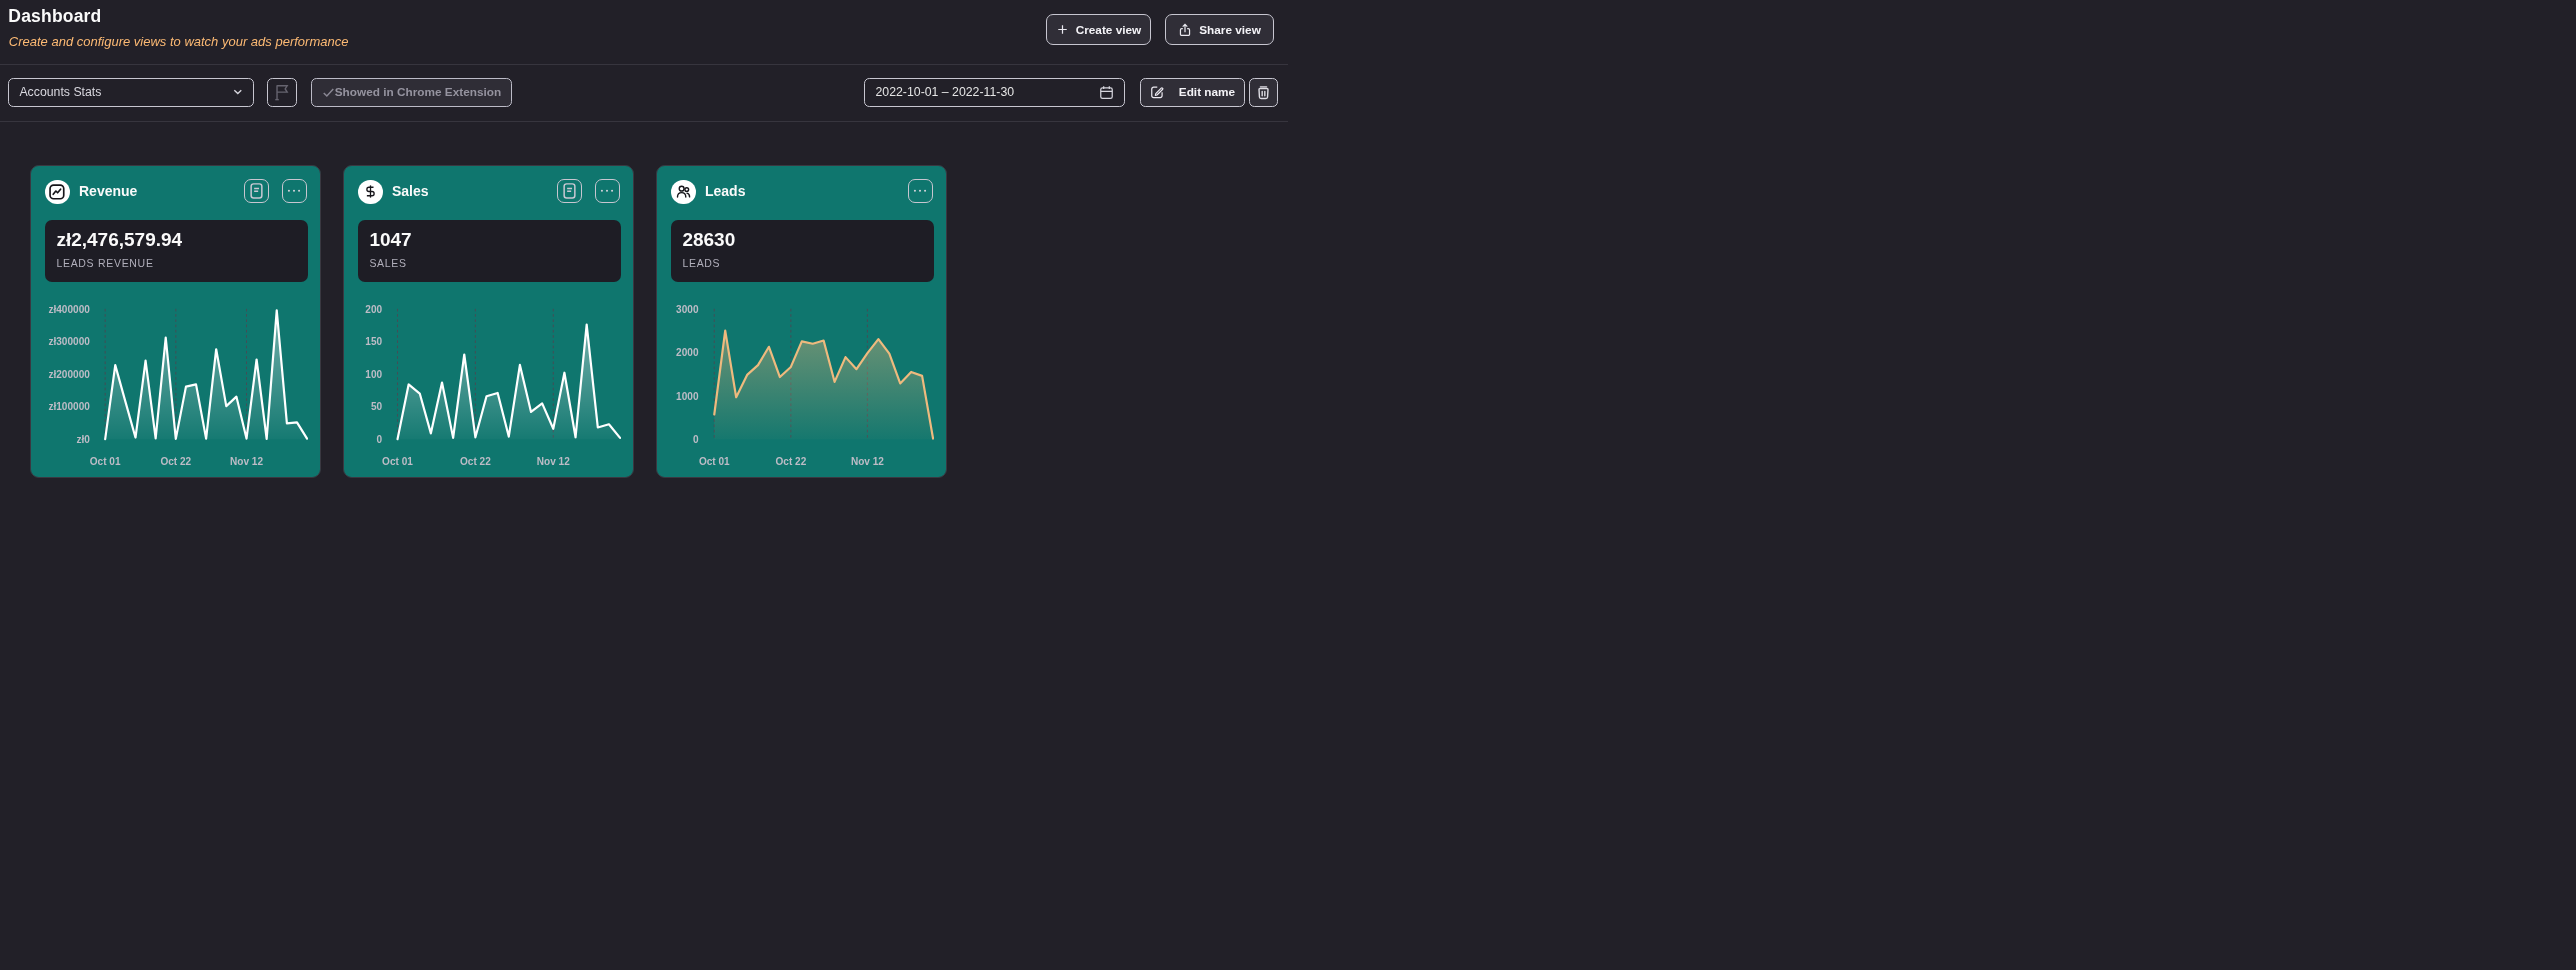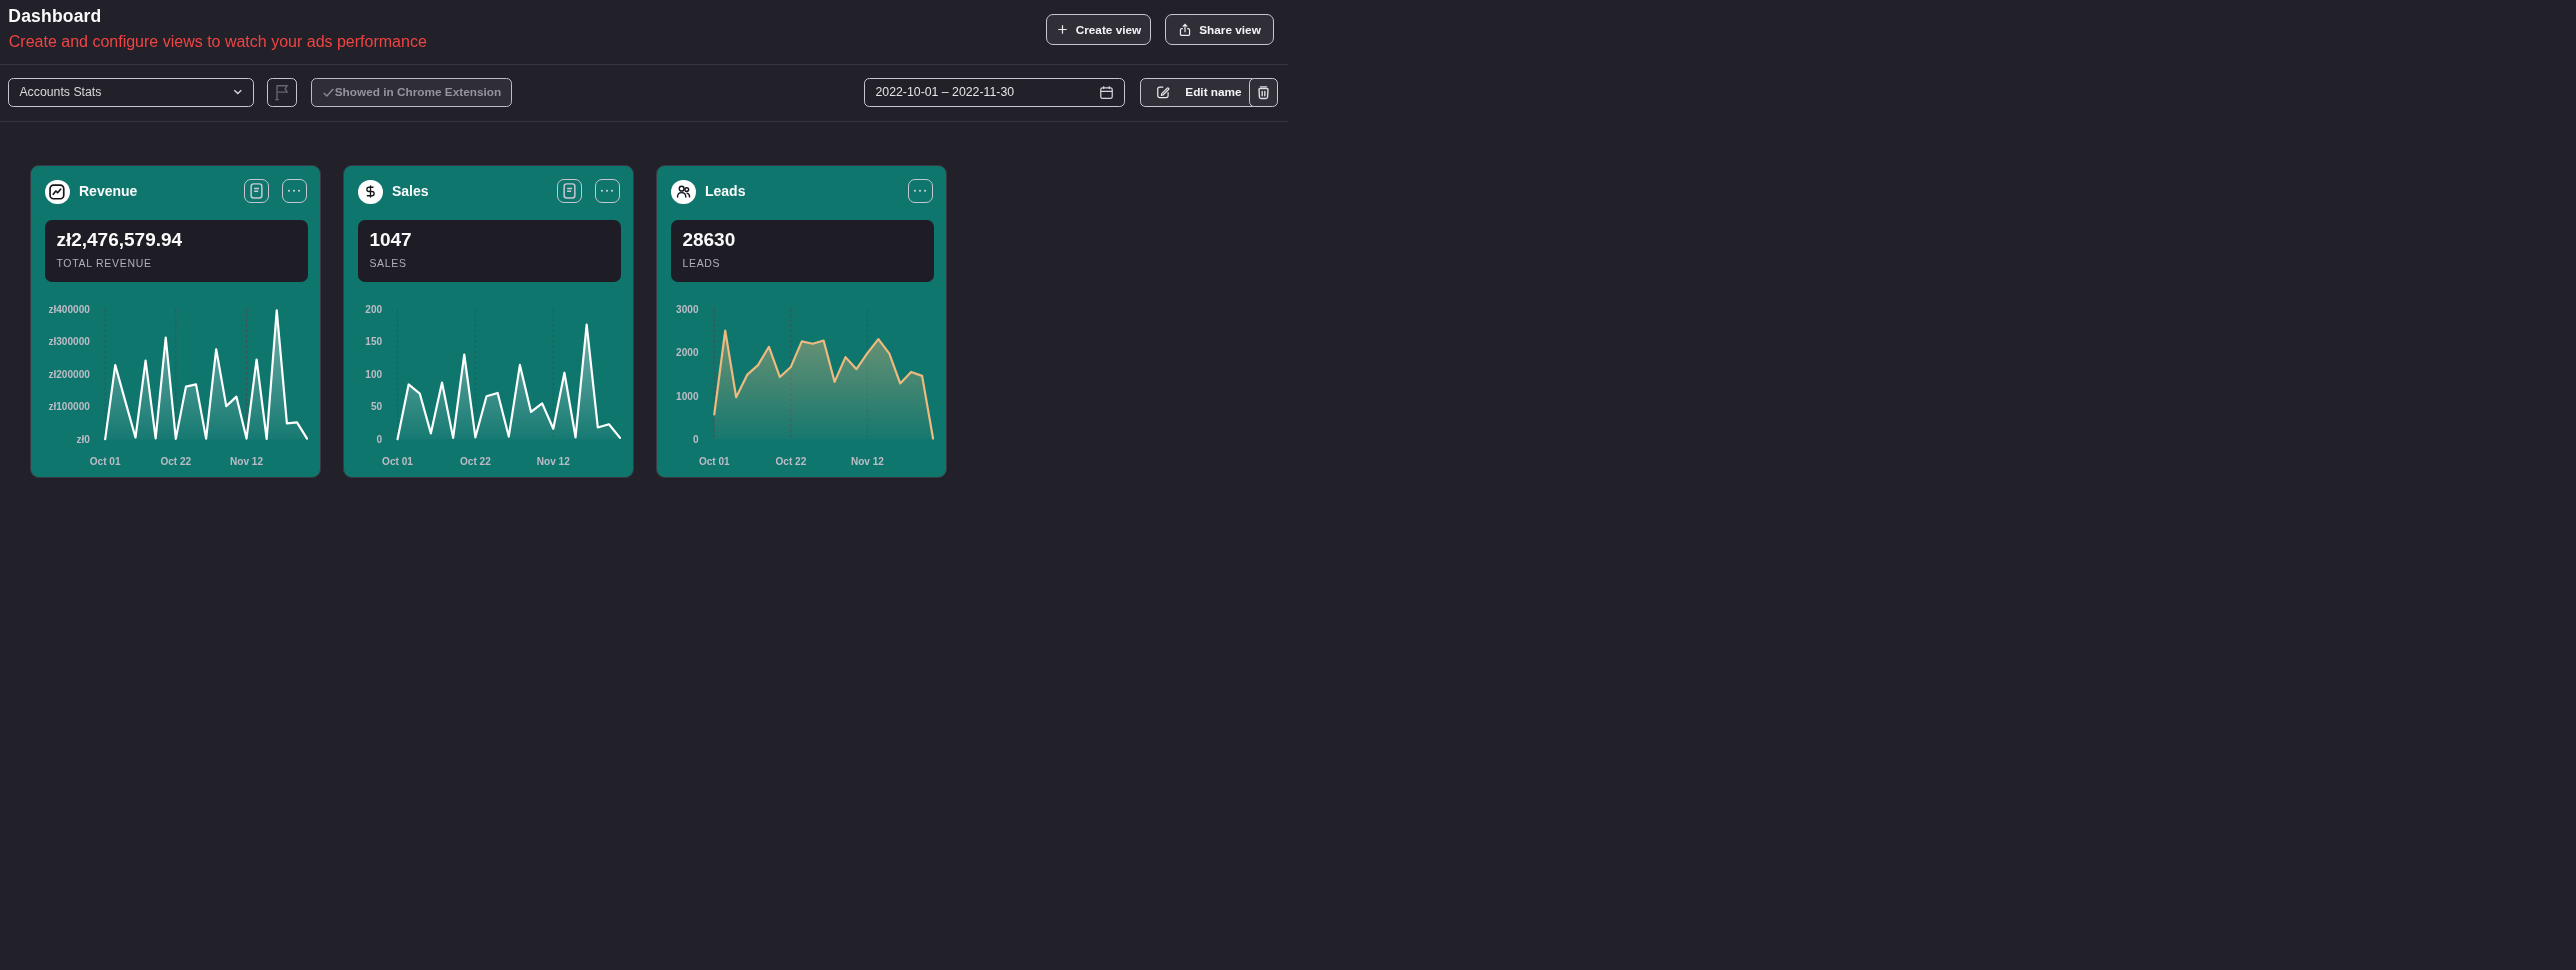--- a/index.html
+++ b/index.html
@@ -1,18 +1,18 @@
 <!DOCTYPE html>
 <html style="font-size:14px"><head><meta charset="utf-8"><title>Dashboard</title>
 <style>
 * { margin:0; padding:0; box-sizing:border-box; }
 html,body { width:1288px; height:485px; background:#222028; font-family:"Liberation Sans",sans-serif; overflow:hidden; }
 body { position:relative; }
 h1 { position:absolute; left:8.3px; top:8.3px; font-size:17.5px; line-height:17.5px; font-weight:700; color:#fafafa; letter-spacing:0.2px; }
-.sub { position:absolute; left:8.8px; top:33px; font-size:16px; line-height:17.5px; color:#ef4444; }
+.sub { position:absolute; left:8.8px; top:33px; font-size:13px; line-height:17.5px; color:#fdba74;font-style:italic; }
 .hbtn { position:absolute; top:14px; height:31px; border:0.9px solid #c7c6d0; border-radius:7px; background:#302e37; display:flex; align-items:center; justify-content:center; gap:7px; color:#f4f3f7; font-size:11.8px; font-weight:700; }
 .divider { position:absolute; left:0; right:0; height:0.9px; background:#37353e; }
 .tb { position:absolute; top:78px; height:28.5px; border:0.9px solid #c7c6d0; border-radius:5.3px; display:flex; align-items:center; }
 .tb.muted { border-color:#bcbbc7; background:#2f2d36; }
 .tb.fill { background:#302e37; }
 .card { position:absolute; top:165px; width:291px; height:313px; background:#0f766e; border:0.9px solid #3a3841; border-radius:8.8px; }
 .circ { position:absolute; left:14px; top:13.6px; width:24.5px; height:24.5px; border-radius:50%; background:#fff; display:flex; align-items:center; justify-content:center; }
 .ctitle { position:absolute; left:48px; top:12.7px; font-size:14px; line-height:24.5px; font-weight:700; color:#fafafa; }
 .sq { position:absolute; top:12.7px; width:24.5px; height:24.5px; border:0.9px solid #c7c6d0; border-radius:7px; display:flex; align-items:center; justify-content:center; }
 .stat { position:absolute; left:14px; top:54px; width:263px; height:62px; background:#1e1d25; border-radius:7px; }
@@ -59,21 +59,21 @@
     </svg>
     <span style="font-size:11.8px;font-weight:600;color:#95939f;">Showed in Chrome Extension</span>
   </div>
 <div class="tb" style="left:864px; width:261px; padding:0 10.5px; justify-content:space-between;">
     <span style="font-size:12.3px;color:#e5e5e5;">2022-10-01 – 2022-11-30</span>
     <svg width="15" height="15" viewBox="0 0 17 17" fill="none" stroke="#d6d5dd" stroke-width="1.4">
       <rect x="2" y="3.2" width="13" height="12" rx="2"></rect>
       <path d="M5.3 1.4 V4.6 M11.7 1.4 V4.6 M2 7.2 H15"></path>
     </svg>
   </div>
-<div class="tb fill" style="left:1140px; width:118px; justify-content:center; gap:15px;">
+<div class="tb fill" style="left:1140px; width:105px; justify-content:center; gap:15px;">
     <svg width="14" height="14" viewBox="0 0 16 16" fill="none" stroke="#eceaf1" stroke-width="1.4">
       <path d="M13.8 8.3 V12.2 A2.1 2.1 0 0 1 11.7 14.3 H4.1 A2.1 2.1 0 0 1 2 12.2 V4.6 A2.1 2.1 0 0 1 4.1 2.5 H8.3"></path>
       <path d="M6.6 9.9 L12.8 3.6 C13.2 3.2 13.9 3.2 14.3 3.6 C14.7 4 14.7 4.7 14.3 5.1 L8 11.4 L6.1 11.9 Z" stroke-linejoin="round"></path>
     </svg>
     <span style="font-size:11.8px;font-weight:700;color:#f4f3f7;">Edit name</span>
   </div>
 <div class="tb fill" style="left:1249px; width:29px; justify-content:center;">
     <svg width="15" height="15" viewBox="0 0 17 17" fill="none" stroke="#dddce3" stroke-width="1.6" stroke-linecap="round">
       <path d="M5 2.1 H12"></path>
       <path d="M3.4 5 C3.4 4.4 3.9 4 4.5 4 H12.5 C13.1 4 13.6 4.4 13.6 5 L13.1 13.6 A1.8 1.8 0 0 1 11.3 15.3 H5.7 A1.8 1.8 0 0 1 3.9 13.6 Z"></path>
@@ -97,21 +97,21 @@
     </div>
 <div class="sq" style="left:251px">
       <svg width="14" height="3.5" viewBox="0 0 16 4" fill="#d6d5dd">
         <circle cx="2.2" cy="2" r="1.15"></circle>
         <circle cx="8" cy="2" r="1.15"></circle>
         <circle cx="13.8" cy="2" r="1.15"></circle>
       </svg>
     </div>
 <div class="stat">
 <div class="num">zł2,476,579.94</div>
-<div class="slab">TOTAL REVENUE</div>
+<div class="slab">LEADS REVENUE</div>
 </div>
 <svg class="chart" width="263" height="184" viewBox="0 0 300 210">
 <defs>
         <linearGradient id="g1" x1="0" y1="0" x2="0" y2="1">
 <stop offset="0" stop-color="#ffffff" stop-opacity="0.42"></stop>
 <stop offset="1" stop-color="#ffffff" stop-opacity="0.03"></stop>
 </linearGradient>
       </defs>
 <line x1="68.6" y1="15.8" x2="68.6" y2="164.6" stroke="#4a4852" stroke-width="1" stroke-dasharray="3 3"></line>
       <line x1="149.2" y1="15.8" x2="149.2" y2="164.6" stroke="#4a4852" stroke-width="1" stroke-dasharray="3 3"></line>

